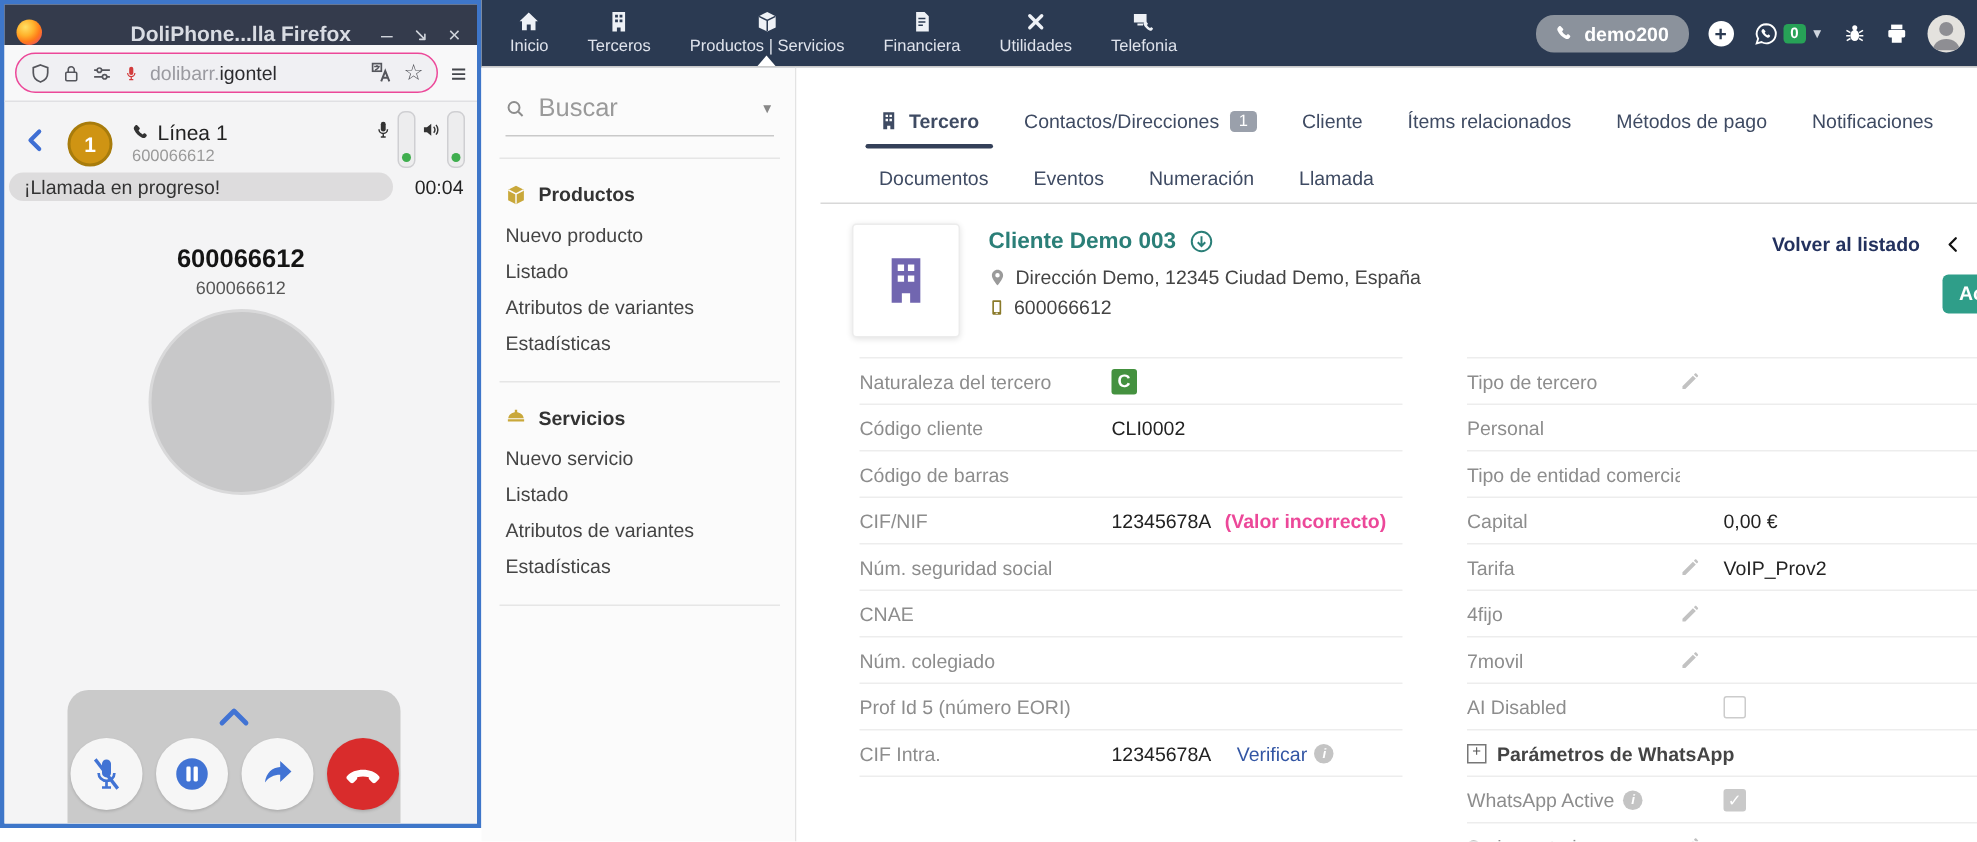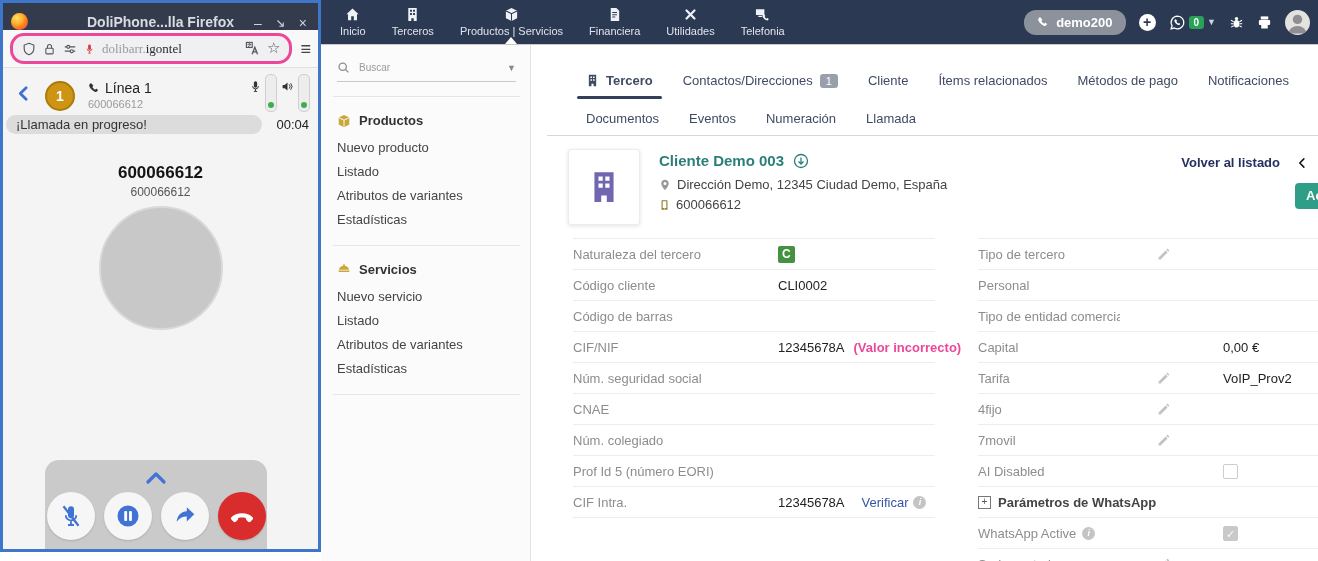--- a/index.html
+++ b/index.html
@@ -12,22 +12,22 @@
   .ff-win{position:absolute;left:0;top:0;width:321px;height:552px;box-sizing:border-box;
           border:3px solid #3e76c9;background:#f4f4f5;display:flex;flex-direction:column;}
   .ff-title{height:27px;background:#343b4c;position:relative;display:flex;align-items:flex-end;flex:none;}
   .ff-logo{width:17px;height:17px;border-radius:50%;margin-left:8px;
            background:radial-gradient(circle at 35% 30%,#ffe066 0%,#ffb22c 35%,#ff7a1a 60%,#e3447a 95%);}
   .ff-title-text{position:absolute;left:0;right:0;text-align:center;color:#d9dce3;font-weight:bold;font-size:14px;}
   .ff-winbtns{margin-left:auto;display:flex;align-items:center;gap:13px;padding-right:11px;z-index:2;}
   .ff-winbtns .wbtn{color:#cfd3da;font-size:14px;line-height:1;}
   .ff-toolbar{height:37px;background:#f8f8f9;border-bottom:1px solid #e0e0e3;display:flex;align-items:center;
               padding:0 7px;flex:none;}
-  .url-pill{flex:1;height:25px;background:#f0f0f3;border:3px solid #ec4899;border-radius:14px;
-            display:flex;align-items:center;padding:0 9px;gap:7px;min-width:0;font-family:Liberation Serif, serif;}
+  .url-pill{flex:1;height:25px;background:#f0f0f3;border:1px solid #ec4899;border-radius:14px;
+            display:flex;align-items:center;padding:0 9px;gap:7px;min-width:0;}
   .url-pill .icon{flex:none;}
   .url-text{flex:1;font-size:13px;white-space:nowrap;overflow:hidden;min-width:0;}
   .url-muted{color:#9a9aa0;}
   .url-host{color:#2b2b2e;}
   .hamburger{font-size:18px;color:#44464c;margin-left:8px;line-height:1;}
   .ff-body{flex:1;position:relative;background:#f4f4f5;overflow:hidden;}
   .back-chev{position:absolute;left:12px;top:17px;width:17px;height:17px;color:#3f6fd4;}
   .line-badge{position:absolute;left:42px;top:13px;width:26px;height:26px;border-radius:50%;background:#cf9413;
               border:2px solid #a87c0c;color:#fff;font-weight:bold;font-size:14px;display:flex;
               align-items:center;justify-content:center;}
@@ -78,21 +78,21 @@
   .wa-badge{background:#27a257;color:#fff;font-size:10px;font-weight:bold;padding:1px 5px;border-radius:3px;}
   .wa-caret{color:#cfd5de;font-size:9px;}
   .tool-ico{width:15px;height:15px;color:#fff;}
   .avatar{width:25px;height:25px;border-radius:50%;background:#e4e2de;overflow:hidden;}
   .avatar .icon{width:25px;height:25px;color:#8e8e93;}
 
   .dside{position:absolute;left:0;top:45px;width:210px;bottom:0;background:#fbfbfb;
          border-right:1px solid #e3e3e3;box-sizing:border-box;padding:16px 14px 0 16px;}
   .search-box{display:flex;align-items:center;gap:7px;border-bottom:1px solid #c9c9c9;padding-bottom:7px;}
   .search-box .icon{width:13px;height:13px;color:#8d8d8d;}
-  .search-input{border:none;outline:none;background:transparent;flex:1;font-size:10px;color:#a16207;min-width:0;
+  .search-input{border:none;outline:none;background:transparent;flex:1;font-size:17px;color:#a16207;min-width:0;
                 font-family:inherit;}
   .search-input::placeholder{color:#9a9a9a;}
   .search-caret{color:#888;font-size:9px;}
   .side-divider{border:none;border-top:1px solid #e6e6e6;margin:14px -4px 0 -4px;}
   .side-header{display:flex;align-items:center;gap:8px;font-weight:bold;font-size:13px;color:#333;
                margin:16px 0 8px 0;}
   .side-header .icon{width:14px;height:14px;color:#c9a83a;}
   .side-item{font-size:13px;color:#444;padding:4px 0;margin-bottom:1px;cursor:pointer;white-space:nowrap;}
 
   .dmain{position:absolute;left:210px;top:45px;right:0;bottom:0;background:#fff;overflow:hidden;}
@@ -124,21 +124,21 @@
   .back-row{position:absolute;top:110px;right:10px;display:flex;align-items:center;gap:16px;}
   .back-link{font-size:13px;font-weight:bold;color:#23315e;cursor:pointer;}
   .back-chev2{width:12px;height:14px;color:#111;}
   .status-badge{position:absolute;left:764px;top:138px;height:26px;line-height:26px;background:#2f9e89;
                 color:#fff;font-weight:bold;font-size:13px;border-radius:4px;padding:0 11px;white-space:nowrap;}
 
   .ftable{position:absolute;top:193px;border-top:1px solid #ededed;}
   .ftable.left{left:42px;width:362px;}
   .ftable.right{left:447px;right:-60px;}
   .frow{display:flex;align-items:center;height:30px;border-bottom:1px solid #ededed;font-size:13px;
-        white-space:nowrap;gap:37px;}
+        white-space:nowrap;}
   .flabel{width:168px;color:#8d8d8d;flex:none;overflow:hidden;}
   .fvalue{flex:1;color:#222;display:flex;align-items:center;gap:5px;min-width:0;}
   .rlabel{width:142px;color:#8d8d8d;flex:none;display:flex;align-items:center;gap:6px;overflow:hidden;}
   .rpencil{width:29px;flex:none;display:flex;align-items:center;}
   .rpencil .icon{width:13px;height:13px;color:#c2c2c2;}
   .rvalue{flex:1;color:#222;display:flex;align-items:center;min-width:0;}
   .badge-c{background:#44913f;color:#fff;font-weight:bold;font-size:12px;line-height:17px;
            padding:0 4px;border-radius:2px;}
   .ferror{color:#ec4899;font-weight:bold;margin-left:4px;}
   .flink{color:#3356a4;margin-left:12px;cursor:pointer;}

